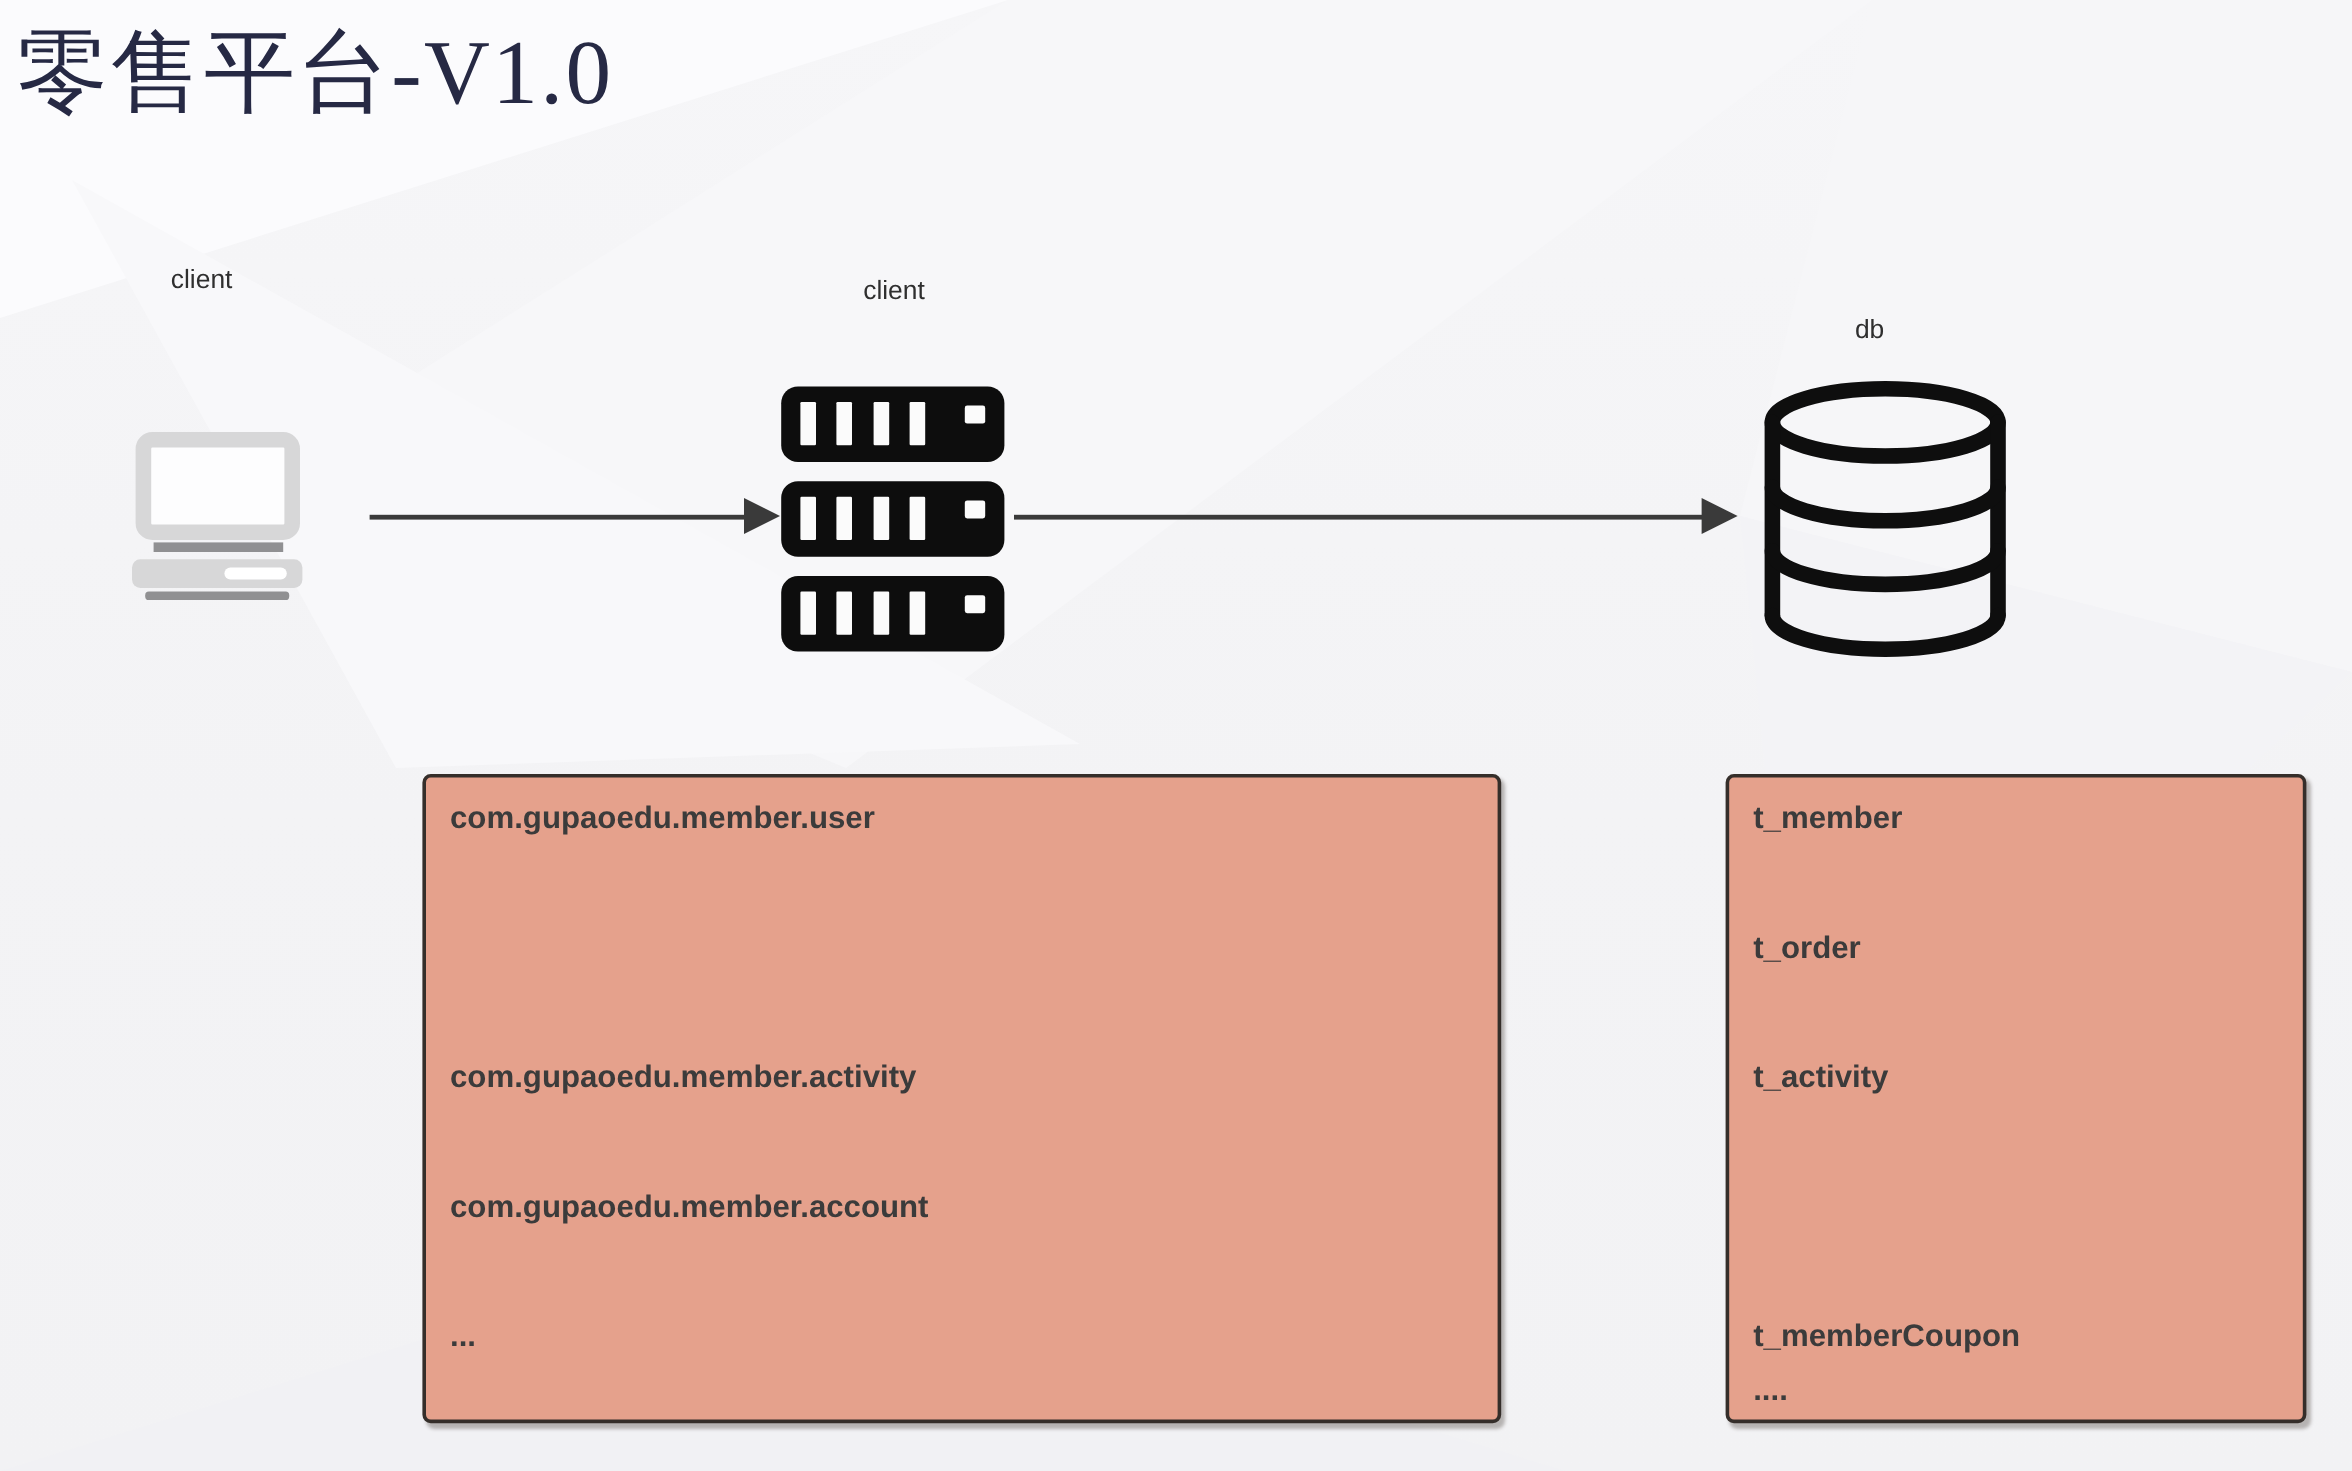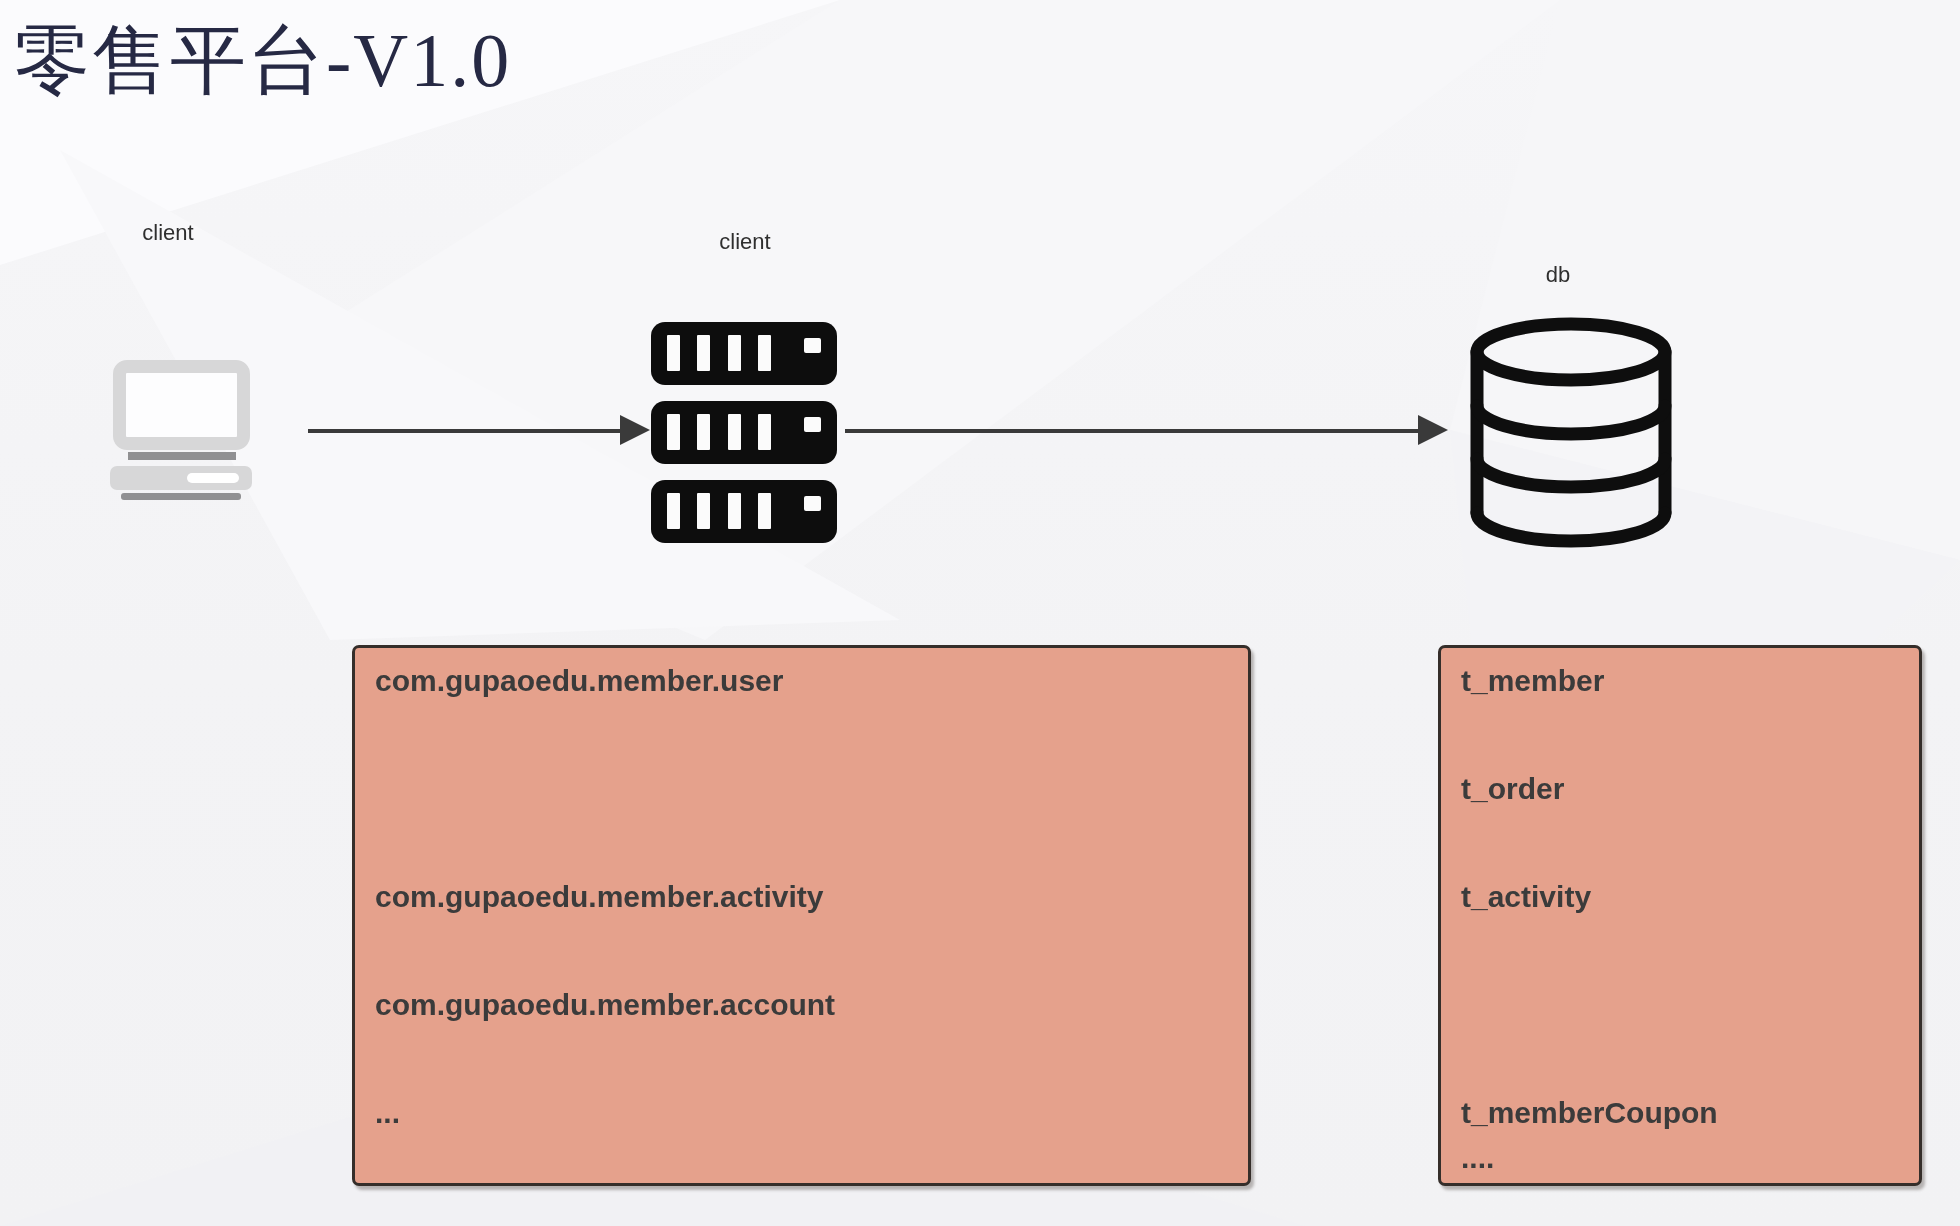--- a/index.html
+++ b/index.html
@@ -72,21 +72,21 @@
   .data-box{
     position:absolute;top:645px;height:541px;
     background:var(--box-fill);
     border:3px solid var(--box-border);border-radius:7px;
     box-shadow:3px 4px 3px rgba(42,32,26,0.30);
   }
   .box-packages{left:352px;width:899px;}
   .box-tables{left:1438px;width:484px;}
   .box-line{
     position:absolute;left:20px;right:10px;height:40px;line-height:40px;
-    font-size:30px;font-weight:bold;color:var(--box-text);
+    font-size:26px;font-weight:bold;color:var(--box-text);
     white-space:nowrap;overflow:hidden;
   }
   .ln0{top:13px;} .ln1{top:121px;} .ln2{top:229px;} .ln3{top:337px;} .ln4{top:445px;} .ln5{top:490px;}
 </style>
 </head>
 <body>
 
 <div class="stage">
 
   <svg class="facets" viewBox="0 0 1960 1226" preserveAspectRatio="none" aria-hidden="true">

